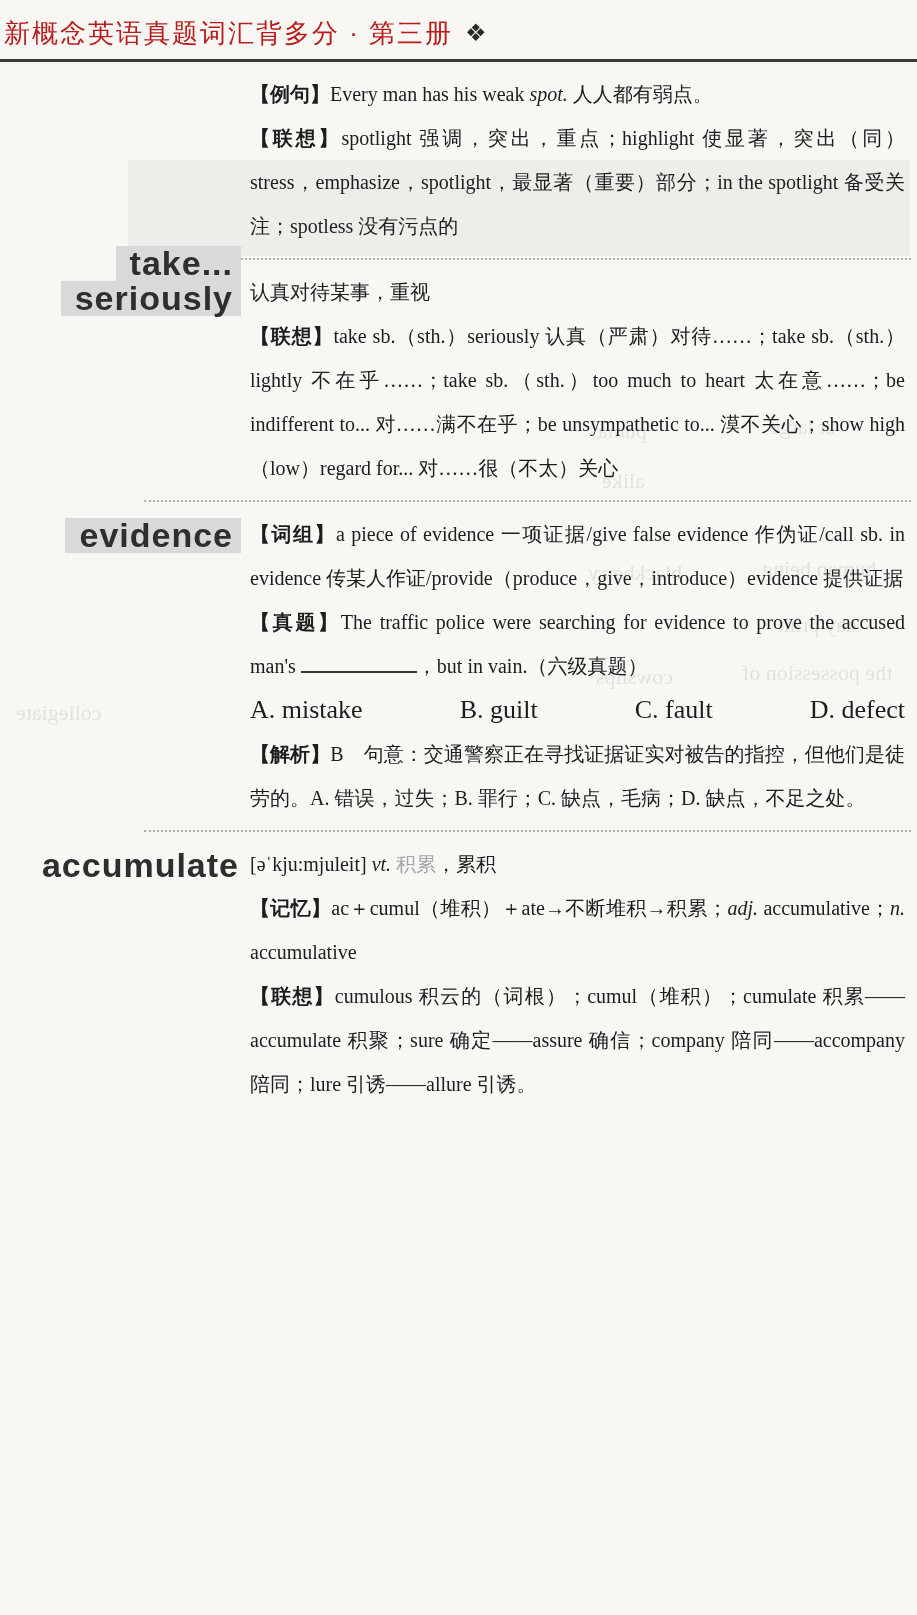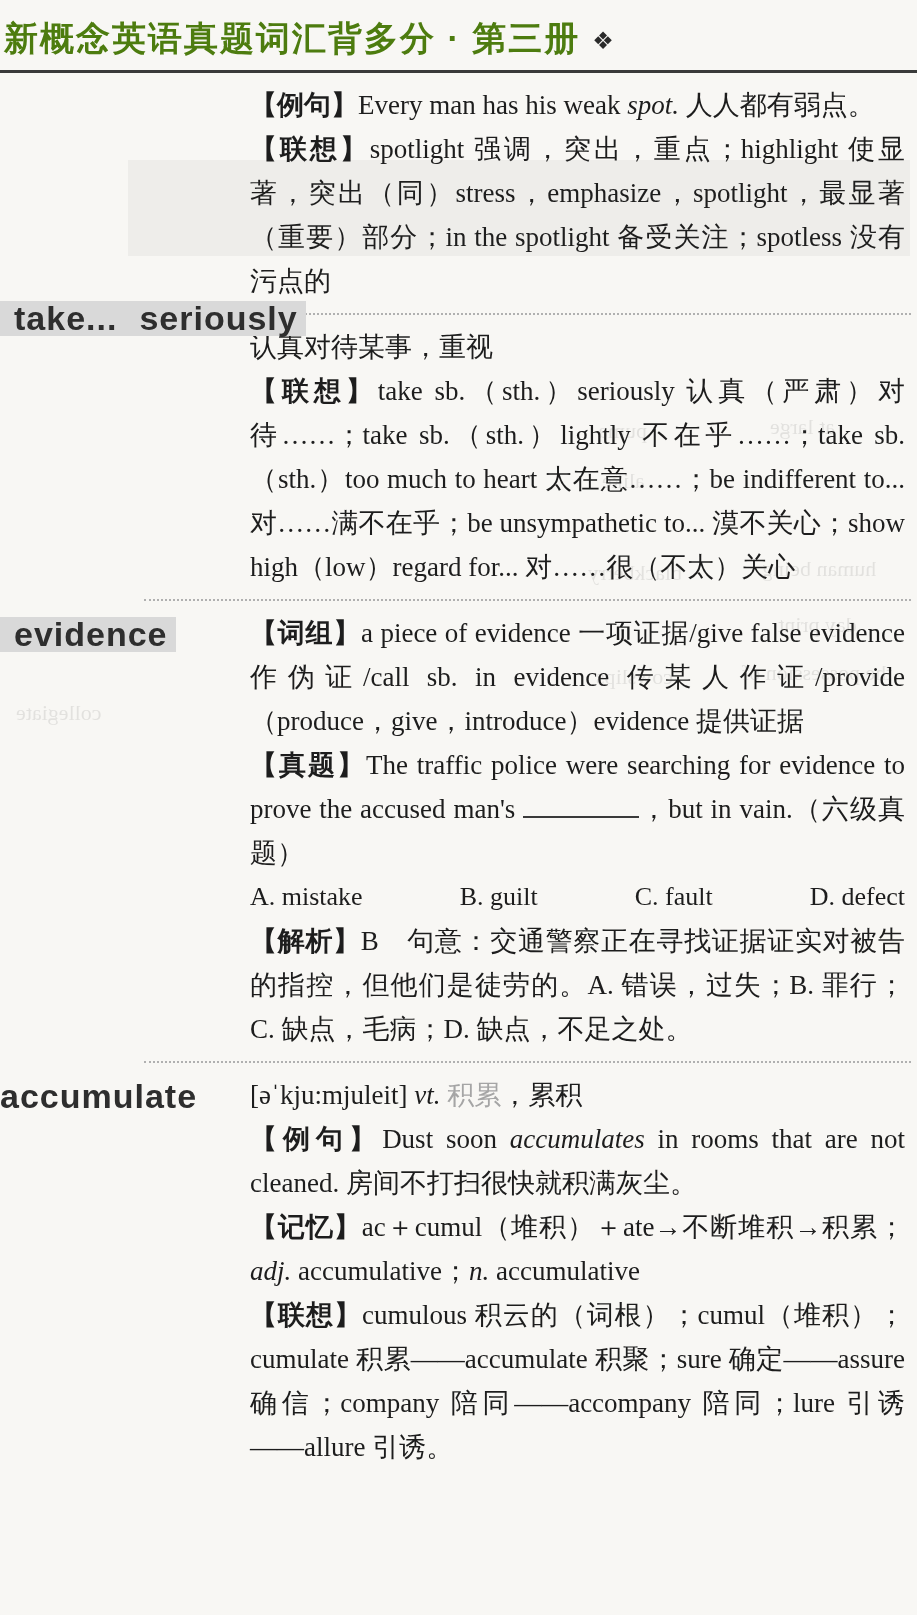--- a/index.html
+++ b/index.html
@@ -8,39 +8,39 @@
     background:#f8f7f4;
     font-family:"Liberation Serif","DejaVu Serif",serif;
     color:#1d1d1d;
     position:relative;overflow:hidden;
   }
   .page{position:absolute;inset:0;}
   
   .hdr{display:flex;align-items:baseline;gap:12px;padding:16px 10px 6px 4px;}
   .hdr-title{
     font-family:"Liberation Sans","DejaVu Sans",sans-serif;
-    font-weight:700;font-size:34px;letter-spacing:2px;color:#4d7c0f;
+    font-weight:400;font-size:26px;letter-spacing:2px;color:#b91c1c;
   }
   .hdr-orn{font-size:24px;color:#2a2a2a;transform:translateY(-1px);}
   .hdr-rule{border:0;border-top:3px solid #3a3a3a;margin:2px 0 0 0;}
   
   .entries{padding:10px 0 0 0;}
   .dotted-sep{border-top:2px dotted #b0b0b0;margin:10px 6px 10px 144px;}
   .entry{display:flex;align-items:flex-start;}
-  .gutter{width:250px;flex:none;display:flex;flex-direction:row;align-items:flex-end;
+  .gutter{width:250px;flex:none;display:flex;flex-direction:column;align-items:flex-end;
           padding-right:9px;box-sizing:border-box;padding-top:6px;}
   .gutter.raise{transform:translateY(-30px);}
   .hw{
     font-family:"Liberation Sans","DejaVu Sans",sans-serif;
     font-weight:700;font-size:34px;line-height:30px;letter-spacing:1px;
     color:#2e2e2e;background:#d9d9d9;padding:2px 8px 3px 14px;white-space:nowrap;
   }
   .hw.plain{background:transparent;padding-left:0;padding-right:2px;}
   .bodycol{flex:1;min-width:0;padding-right:12px;}
-  .para{margin:0;font-size:27px;line-height:44px;text-align:justify;color:#1d1d1d;}
+  .para{margin:0;font-size:20px;line-height:44px;text-align:justify;color:#1d1d1d;}
   .para .b{font-weight:700;}
   .para .i{font-style:italic;}
   .para .g{color:#a5a5a5;}
   .blank{display:inline-block;width:116px;height:5px;border-bottom:2px solid #3a3a3a;}
   .options{display:flex;justify-content:space-between;margin:0;font-size:26px;line-height:44px;}
   
   .wash{position:absolute;background:rgba(60,60,60,0.05);pointer-events:none;}
   .ghost{
     position:absolute;transform:scaleX(-1);opacity:0.13;color:#555;
     font-size:22px;font-family:"Liberation Serif","DejaVu Serif",serif;
@@ -96,21 +96,20 @@
           <p class="para"><span class="b">【解析】</span><span>B　句意：交通警察正在寻找证据证实对被告的指控，但他们是徒劳的。A. 错误，过失；B. 罪行；C. 缺点，毛病；D. 缺点，不足之处。</span></p>
         </div>
       </div>
       <div class="dotted-sep"></div>
       <div class="entry">
         <div class="gutter">
           <span class="hw plain">accumulate</span>
         </div>
         <div class="bodycol">
           <p class="para"><span>[əˈkju:mjuleit] </span><span class="i">vt.</span><span> </span><span class="g">积累</span><span>，累积</span></p>
-          <p class="para"><span class="b">【例句】</span><span>Dust soon </span><span class="i">accumulates</span><span> in rooms that are not cleaned. 房间不打扫很快就积满灰尘。</span></p>
           <p class="para"><span class="b">【记忆】</span><span>ac＋cumul（堆积）＋ate→不断堆积→积累；</span><span class="i">adj.</span><span> accumulative；</span><span class="i">n.</span><span> accumulative</span></p>
           <p class="para"><span class="b">【联想】</span><span>cumulous 积云的（词根）；cumul（堆积）；cumulate 积累——accumulate 积聚；sure 确定——assure 确信；company 陪同——accompany 陪同；lure 引诱——allure 引诱。</span></p>
         </div>
       </div>
     </div>
 
   <div id="ghost-layer">
       <span class="ghost" style="left: 598px; top: 418px;">puma</span>
       <span class="ghost" style="left: 770px; top: 414px;">at large</span>
       <span class="ghost" style="left: 602px; top: 468px;">alike</span>

